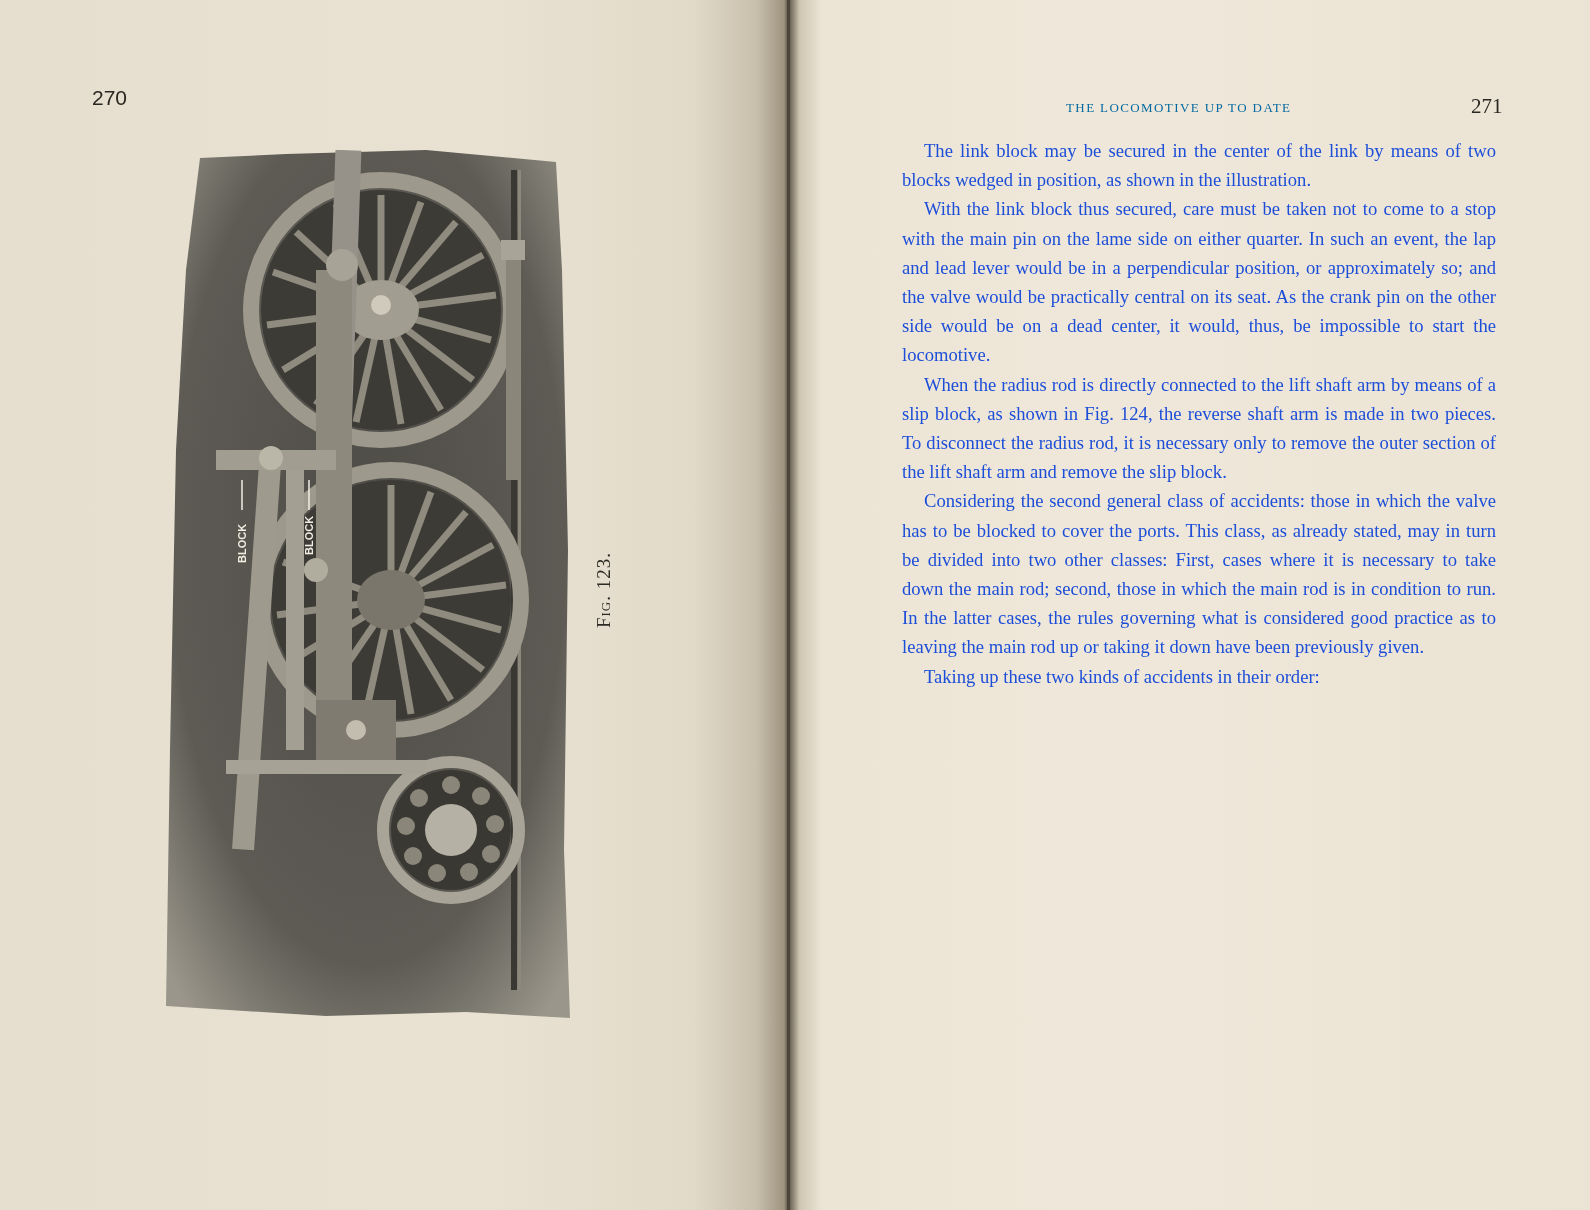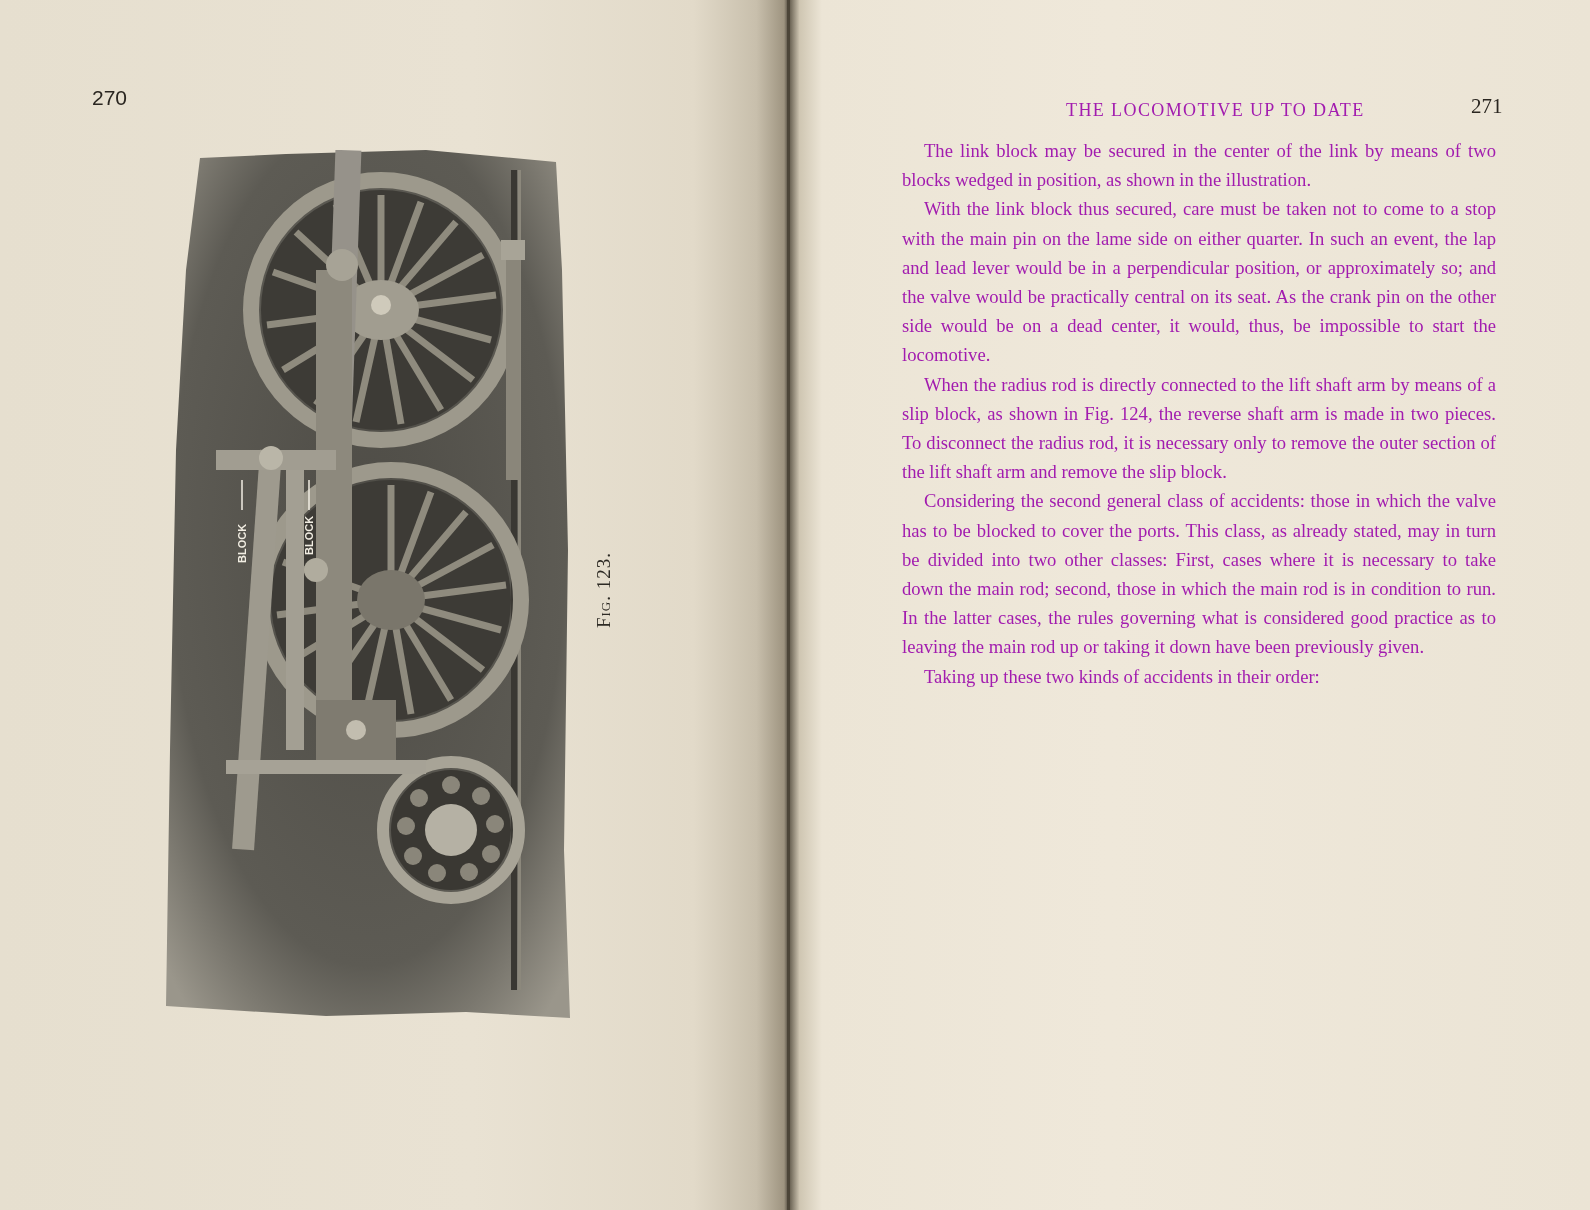--- a/index.html
+++ b/index.html
@@ -32,29 +32,29 @@
   }
   .figure svg { width: 100%; height: 100%; display: block; }
   .fig-caption {
     position: absolute; left: 604px; top: 590px;
     transform: translate(-50%, -50%) rotate(-90deg);
     font-size: 19px; letter-spacing: 1px; white-space: nowrap; color: #2d2a24;
   }
   .fig-caption .sc { font-variant: small-caps; }
   .running-head {
     position: absolute; left: 1066px; top: 100px;
-    font-size: 18px; letter-spacing: 1.4px; color: #a21caf;
+    font-size: 13px; letter-spacing: 1.4px; color: #0369a1;
   }
   .page-number-right {
     position: absolute; left: 1471px; top: 94px; font-size: 21px; color: #2a2620; text-align: center;
   }
   .text-block {
     position: absolute; left: 902px; top: 136px; width: 594px;
     font-size: 18.6px; line-height: 29.2px; text-align: justify;
-    color: #a21caf;
+    color: #1d4ed8;
   }
   .text-block p { margin: 0; text-indent: 22px; }
   .section-heading {
     margin: 26px 0 2px 0; text-align: center;
     font-family: "DejaVu Serif", serif; font-weight: bold; font-size: 15.5px;
     text-indent: 0; letter-spacing: 0.2px;
   }
 </style>
 </head>
 <body>

